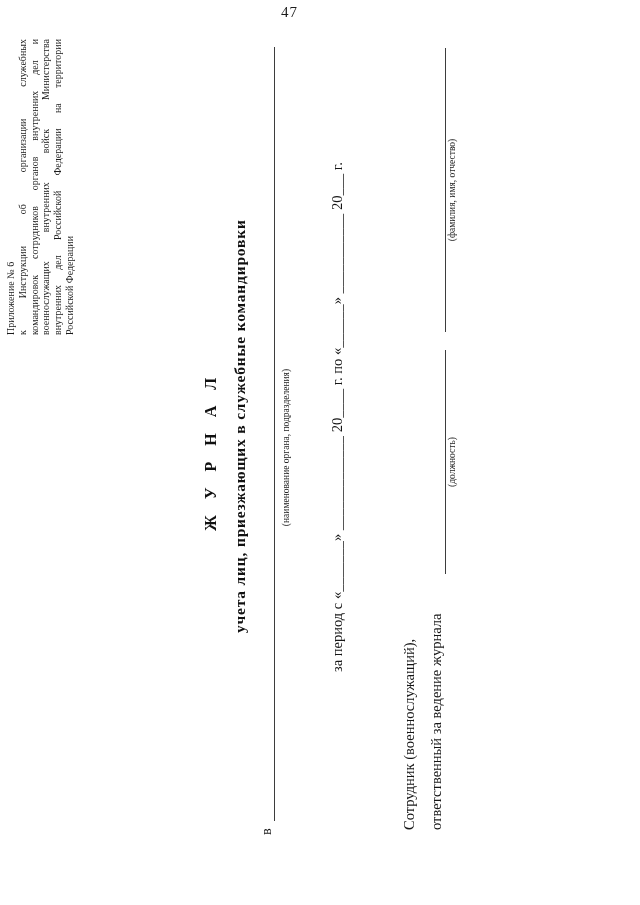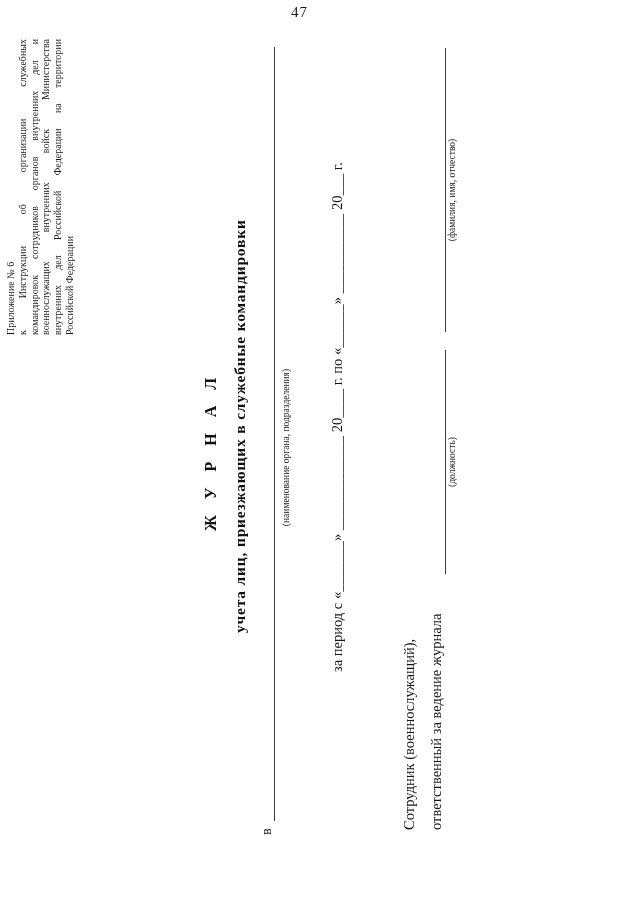--- a/index.html
+++ b/index.html
@@ -7,21 +7,21 @@
     width: 640px; height: 905px;
     background: #ffffff;
     overflow: hidden;
     font-family: "Liberation Serif", "DejaVu Serif", serif;
     color: #161616;
   }
   #page { position: relative; width: 640px; height: 905px; background: #ffffff; }
 
   
   .page-number {
-    position: absolute; left: 291px; top: 4px;
+    position: absolute; left: 281px; top: 4px;
     font-size: 15px; letter-spacing: 1px; color: #1c1c1c;
   }
 
   
   .landscape {
     position: absolute; top: 0; left: 0;
     width: 905px; height: 640px;
     transform-origin: 0 0;
     transform: rotate(-90deg) translateX(-905px);
   }

